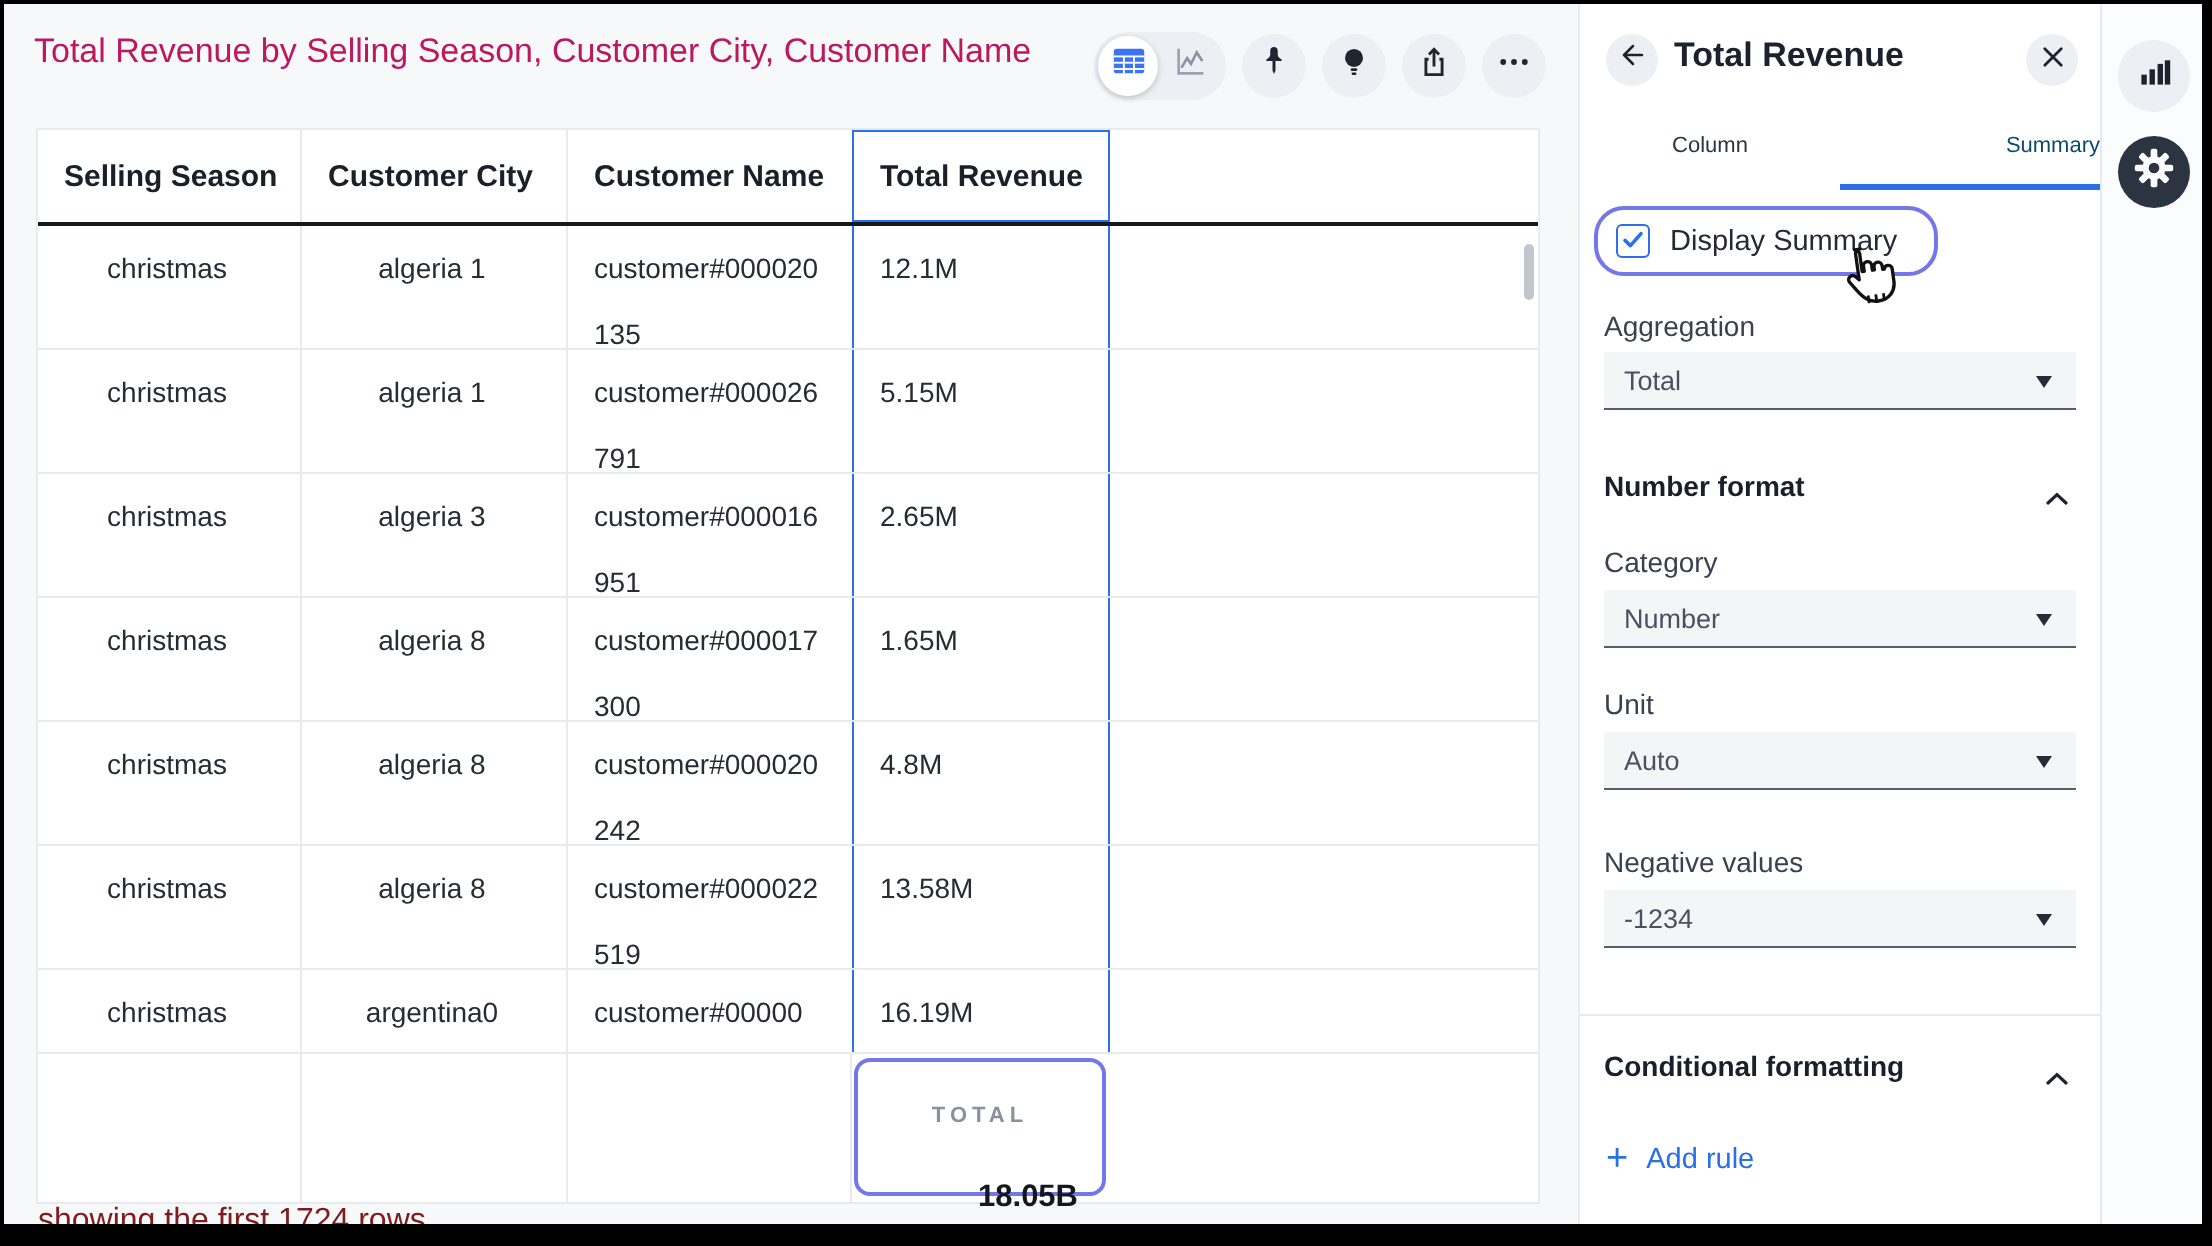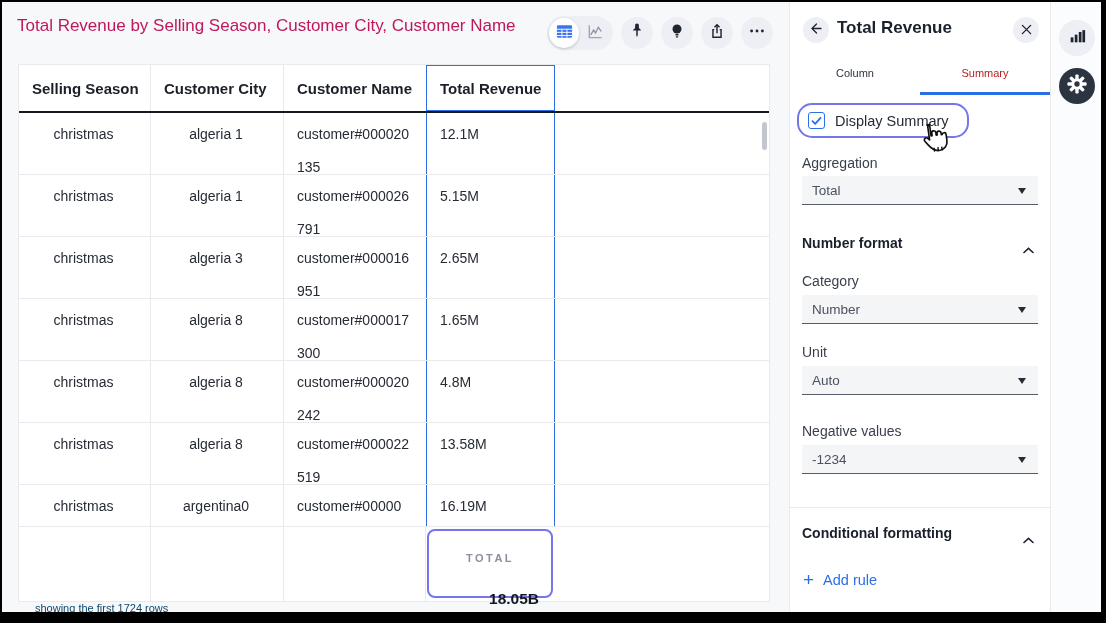--- a/index.html
+++ b/index.html
@@ -32,29 +32,29 @@
   .td.c0,.td.c1 { border-right:1px solid #e8eaee;text-align:center; }
   .td.c2 { word-break:break-all; }
   .td.c3 { border-left:1px solid #2b70e8; border-right:1px solid #2b70e8; }
   .tr.summary { height:74px; border-bottom:none; }
   .tr.summary .td.c2 { border-right:1px solid #e8eaee; }
   .tr.summary .td.c3 { border:none; padding:0; }
   .total-box { margin:2px 0 0 1px; width:126px; height:69px; border:2px solid #7477ea; border-radius:8px; background:#fff; }
   .total-label { margin-top:11px; text-align:center; font-size:11px; font-weight:600; letter-spacing:2.5px; color:#8b919c; }
   .total-value { margin-top:7px; text-align:right; padding-right:12px; font-size:15.5px; font-weight:800; color:#14171d; }
   .scroll-thumb { position:absolute; right:2px; top:57px; width:5px; height:28px; background:#c2c6cd; border-radius:3px; }
-  .footer-note { position:absolute; left:17px; top:600px; font-size:11px; color:#0c4a6e;margin-left:16px; }
+  .footer-note { position:absolute; left:17px; top:600px; font-size:16px; color:#7f1d1d; }
 
   
   .panel { position:absolute; left:787px; top:0; width:261px; height:610px; background:#fff; border-left:1px solid #e8eaee; }
   .p-circle { position:absolute; width:26px; height:26px; border-radius:50%; background:#edeff4; display:flex; align-items:center; justify-content:center; }
   .panel-title { position:absolute; left:47px; top:16px; font-size:17px; font-weight:600; color:#1b212d; }
   .tabs { position:absolute; left:0; top:57px; width:100%; height:34px; display:flex; }
   .tab { flex:1; text-align:center; padding-top:8px; font-size:11px; color:#2b3442; position:relative; }
-  .tab.active { color:#b91c1c; }
+  .tab.active { color:#0c4a6e;text-align:right; }
   .tab.active .underline { position:absolute; left:0; bottom:-2px; width:100%; height:3px; background:#2b6fe6; }
   .highlight-box { position:absolute; left:7px; top:101px; width:172px; height:35px; border:2.5px solid #7477ea; border-radius:15px; display:flex; align-items:center; padding-left:9px; background:#fff; }
   .checkbox { width:17px; height:17px; border:1.6px solid #2b70e8; border-radius:3px; background:#fff; display:flex; align-items:center; justify-content:center; }
   .cb-label { margin-left:10px; font-size:14.5px; color:#252b36; }
   .cursor { position:absolute; left:126px; top:118px; width:36px; height:36px; transform:rotate(-8deg); }
   .field-label { position:absolute; left:12px; font-size:14px; color:#3a414e; }
   .dd { position:absolute; left:12px; width:236px; height:29px; background:#f3f5f7; border-bottom:1px solid #565e6b; display:flex; align-items:center; padding-left:10px; }
   .dd-value { font-size:13.5px; color:#4a5160; }
   .caret { position:absolute; right:12px; top:12px; width:0; height:0; border-left:4.5px solid transparent; border-right:4.5px solid transparent; border-top:6px solid #262c37; }
   .section-title { position:absolute; left:12px; font-size:14px; font-weight:700; color:#19202b; }

